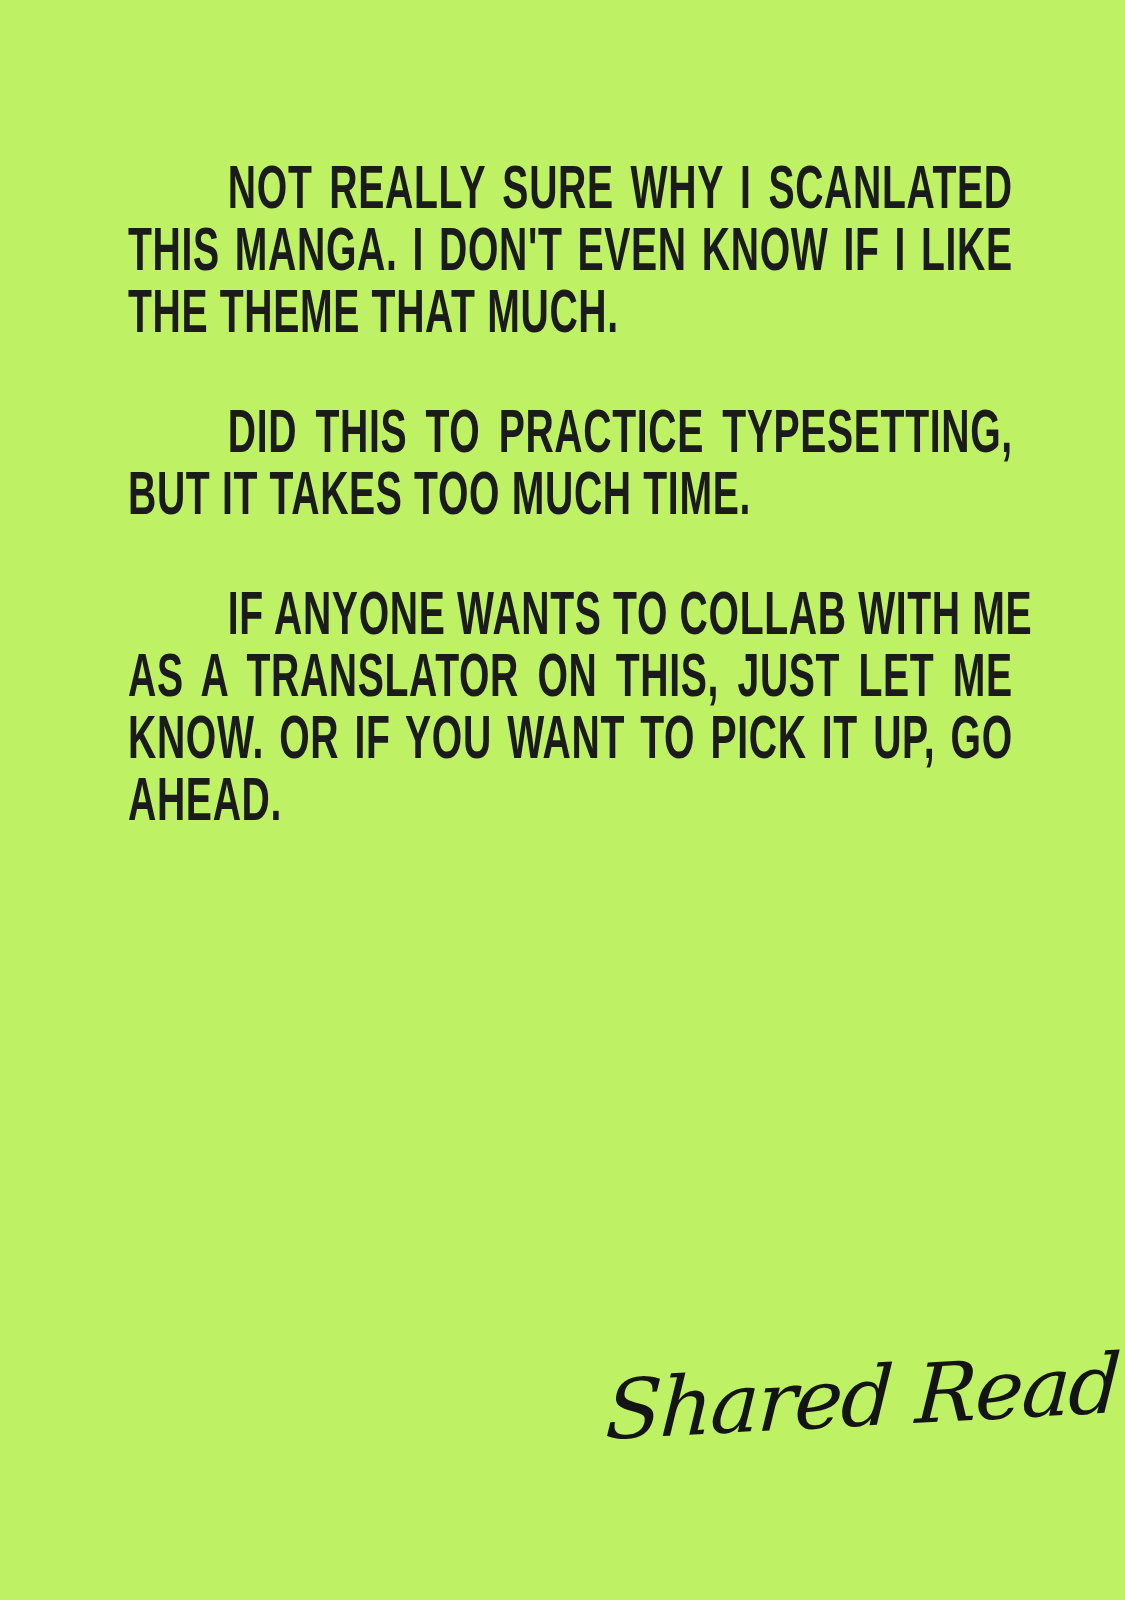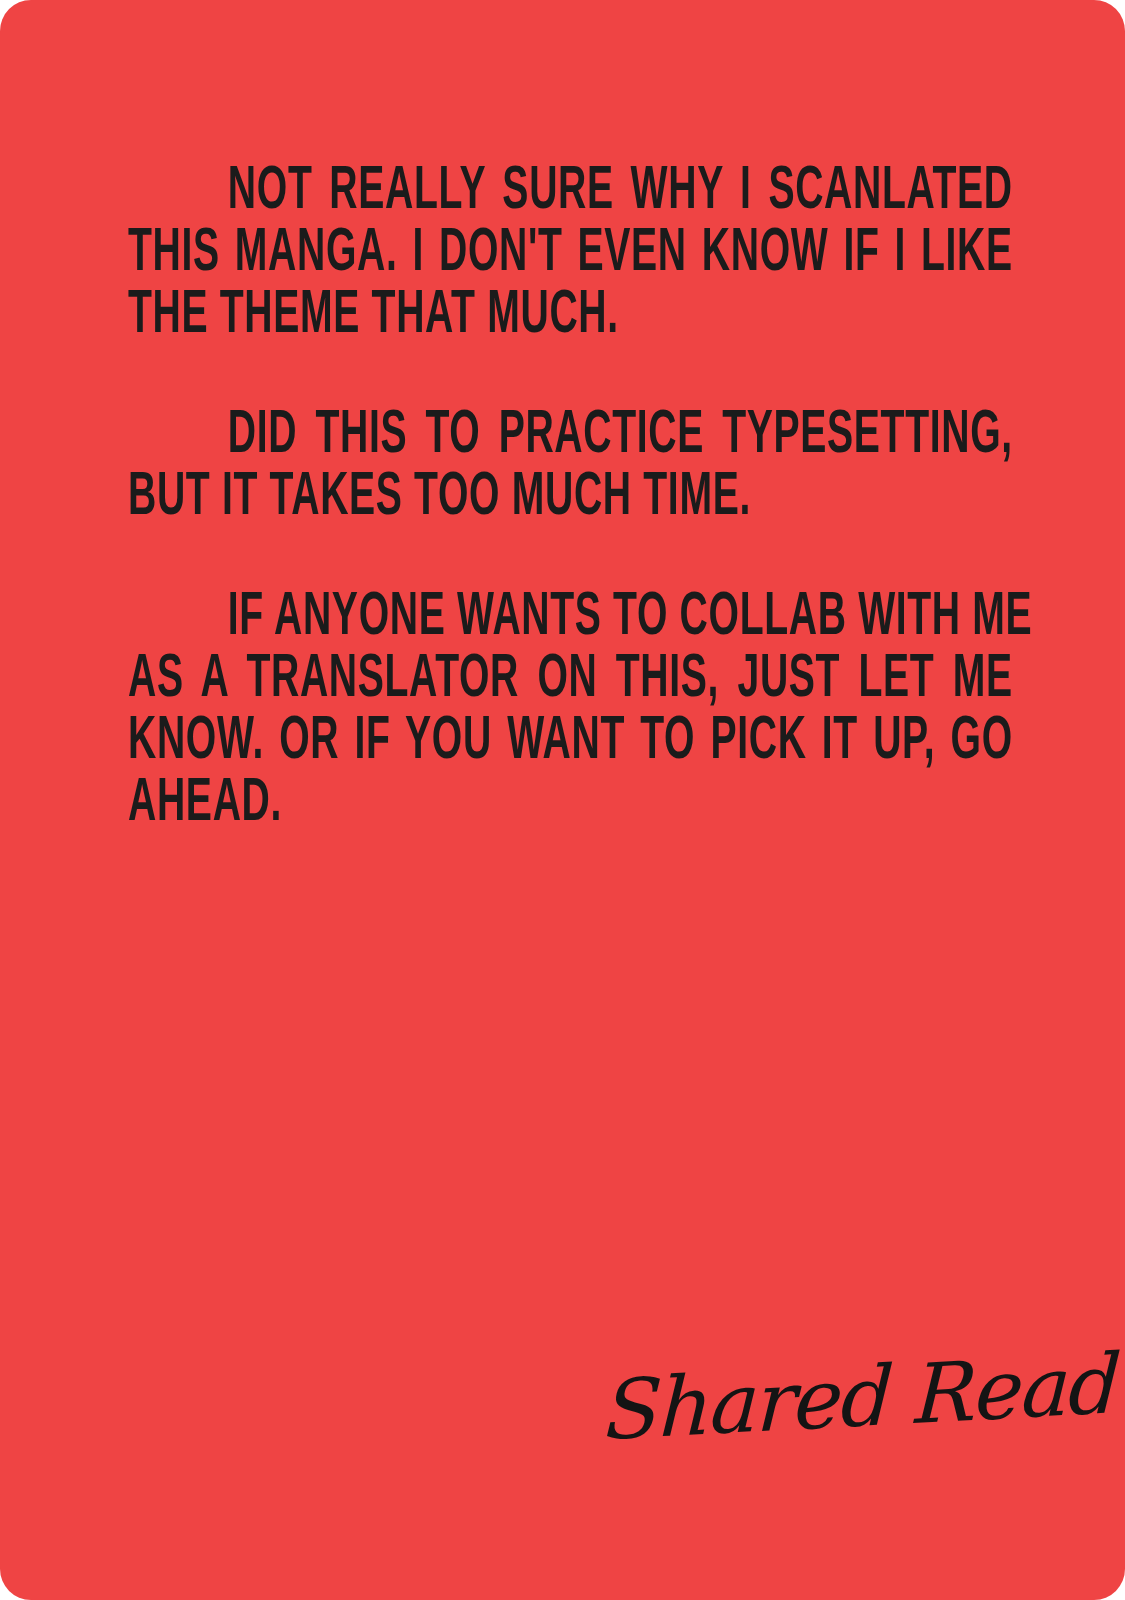--- a/index.html
+++ b/index.html
@@ -10,22 +10,21 @@
     width: 1125px;
     height: 1600px;
     position: relative;
     overflow: hidden;
     background: #ffffff;
     font-family: "Liberation Sans", sans-serif;
   }
   .page {
     position: absolute;
     inset: 0;
-    background: #ef4444;
-    border-radius: 31px;
+    background: #bef264;
   }
   
   .note {
     position: absolute;
     left: 128px;
     top: 156px;
     width: 1400px;
     transform: scaleX(0.632);
     transform-origin: 0 0;
     color: #1b1b1b;

